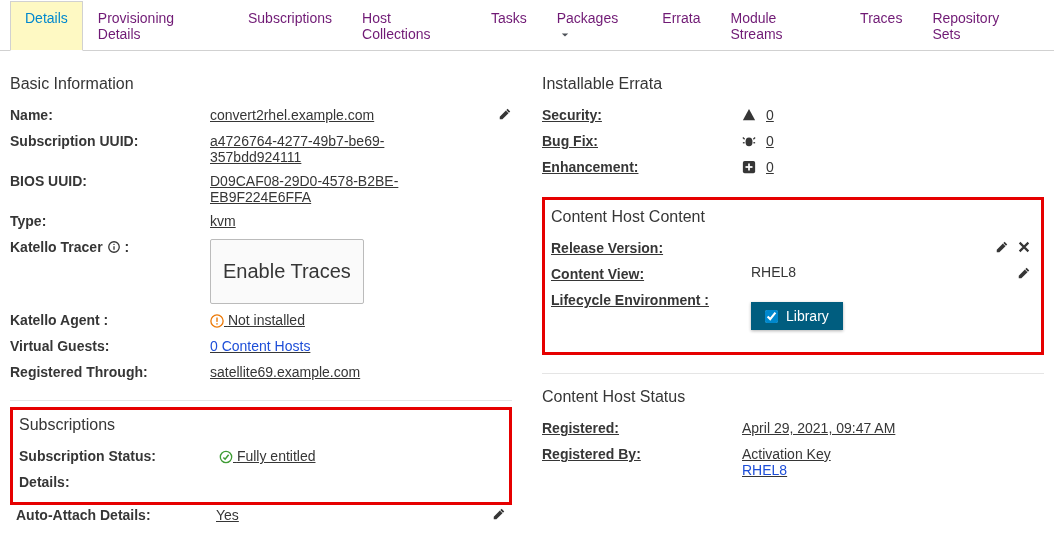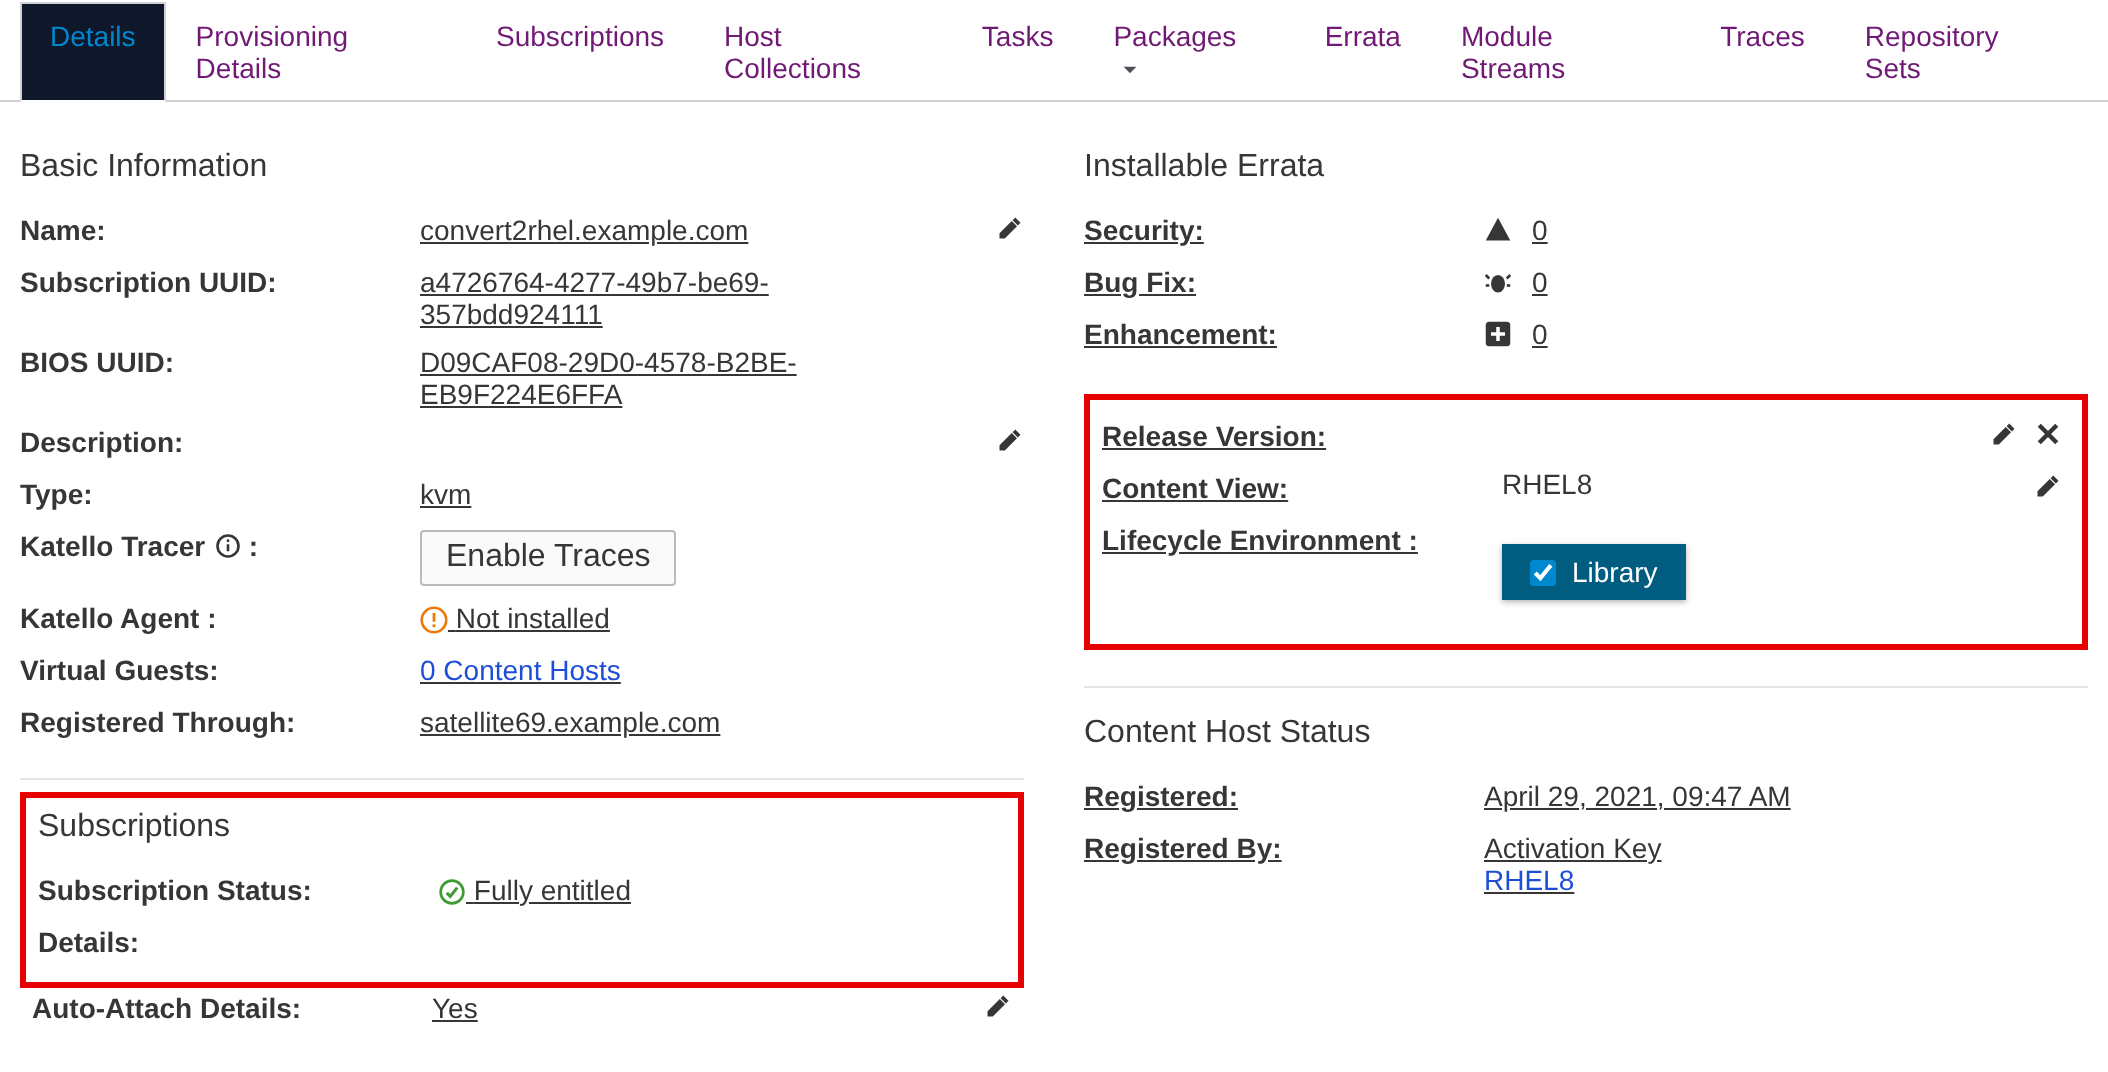--- a/index.html
+++ b/index.html
@@ -21,21 +21,21 @@
     cursor: pointer;
     border: 1px solid transparent;
     border-bottom: none;
     position: relative;
     top: 1px;
   }
   .tab.active {
     color: #0088ce;
     border-color: #d1d1d1;
     border-bottom: 1px solid #fff;
-    background: #0f172a;
+    background: #fef9c3;
   }
   .chevron-down {
     display: inline-block;
     width: 8px;
     height: 8px;
     margin-left: 4px;
     vertical-align: 1px;
   }
   .chevron-down svg { width:100%; height:100%; fill:#4d5258; }
 
@@ -79,27 +79,27 @@
   .icon {
     display: inline-block;
     width: 14px;
     height: 14px;
     vertical-align: middle;
   }
   .icon svg { width:100%; height:100%; }
   .link { color: #1d4ed8; cursor: pointer; }
   .btn {
     display: inline-block;
-    padding: 4px 12px;
+    padding: 20px 12px;
     border: 1px solid #bbb;
     background: #fafafa;
     color: #363636;
     border-radius: 2px;
     cursor: pointer;
-    font-size: 16px;
+    font-size: 20px;
   }
   .warn-icon svg { fill:#ec7a08; }
   .ok-icon svg { fill:#3f9c35; stroke:#3f9c35; }
 
   hr.sep {
     border: none;
     border-top: 1px solid #e5e5e5;
     margin: 18px 0 0 0;
   }
 
@@ -178,27 +178,20 @@
       <div class="value">a4726764-4277-49b7-be69-357bdd924111</div>
       <div class="actions"></div>
     </div>
 
     <div class="row">
       <div class="label">BIOS UUID:</div>
       <div class="value">D09CAF08-29D0-4578-B2BE-EB9F224E6FFA</div>
       <div class="actions"></div>
     </div>
 
-    <div class="row">
-      <div class="label">Description:</div>
-      <div class="value"></div>
-      <div class="actions"><span class="icon"><svg viewBox="0 0 16 16">
-              <path fill="#363636" d="M2 11l7-7 3 3-7 7H2v-3zM11 2l3 3-1.5 1.5-3-3L11 2z"></path>
-            </svg></span></div>
-    </div>
 
     <div class="row">
       <div class="label">Type:</div>
       <div class="value">kvm</div>
       <div class="actions"></div>
     </div>
 
     <div class="row">
       <div class="label">
         <span>Katello Tracer</span>
@@ -305,20 +298,21 @@
         <span class="errata-icon"><svg viewBox="0 0 16 16">
               <rect x="1" y="1" width="14" height="14" rx="2"></rect>
               <rect x="7" y="4" width="2" height="8" fill="#fff"></rect>
               <rect x="4" y="7" width="8" height="2" fill="#fff"></rect>
             </svg></span>
         <span>0</span>
       </div>
     </div>
 
     <div class="highlight-box-content">
+      <h3 class="section-title" style="margin-top:0">Content Host Content</h3>
 
       <div class="row">
         <div class="label">Release Version:</div>
         <div class="value-narrow"></div>
         <div class="actions-wide">
           <span class="icon"><svg viewBox="0 0 16 16">
                 <path fill="#363636" d="M2 11l7-7 3 3-7 7H2v-3zM11 2l3 3-1.5 1.5-3-3L11 2z"></path>
               </svg></span>
           <span class="icon"><svg viewBox="0 0 16 16">
                 <path stroke="#363636" stroke-width="2.5" d="M3 3 L13 13 M13 3 L3 13"></path>

